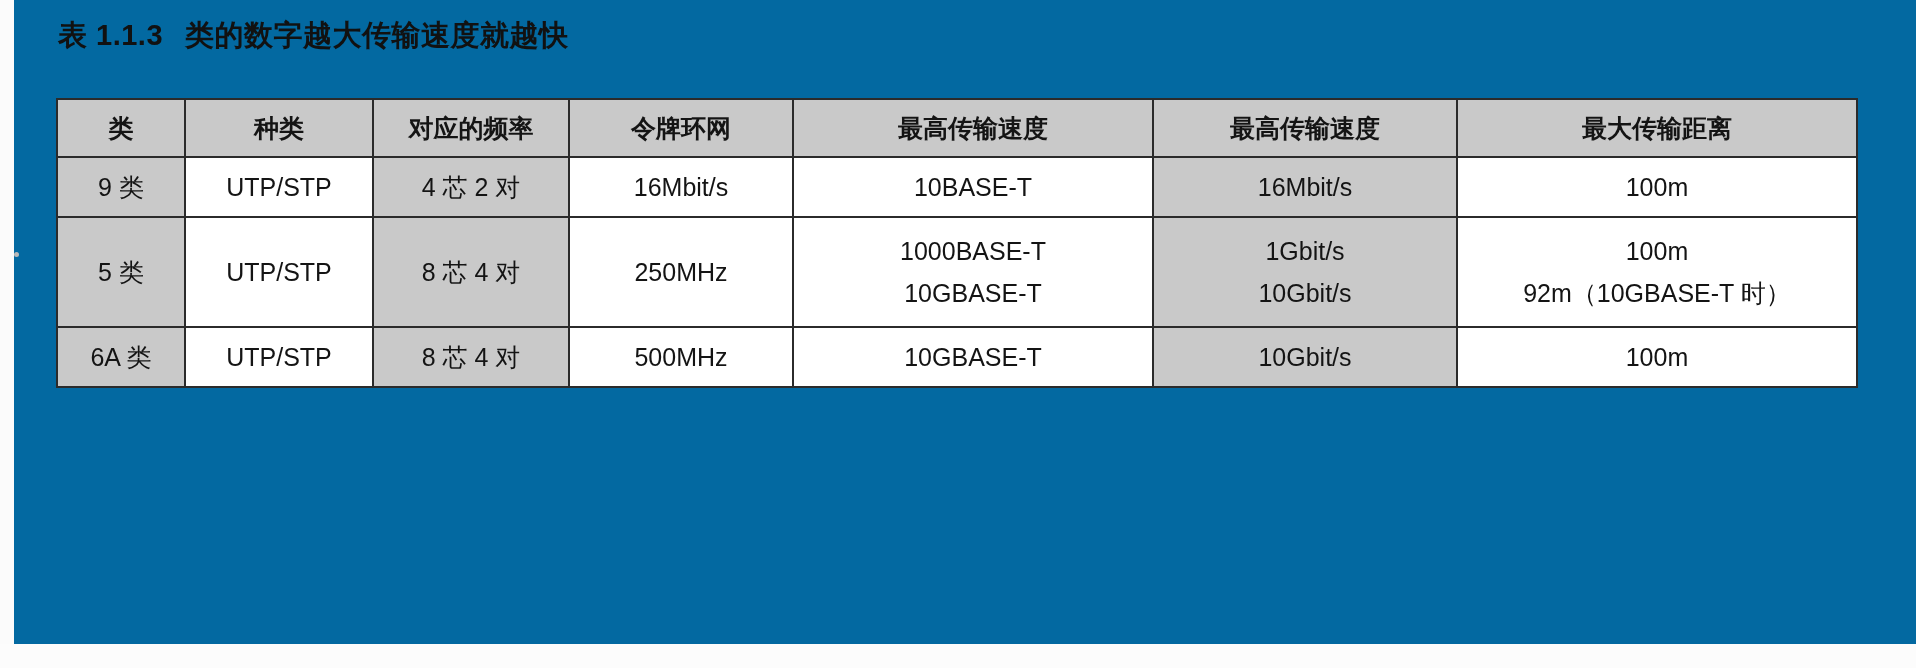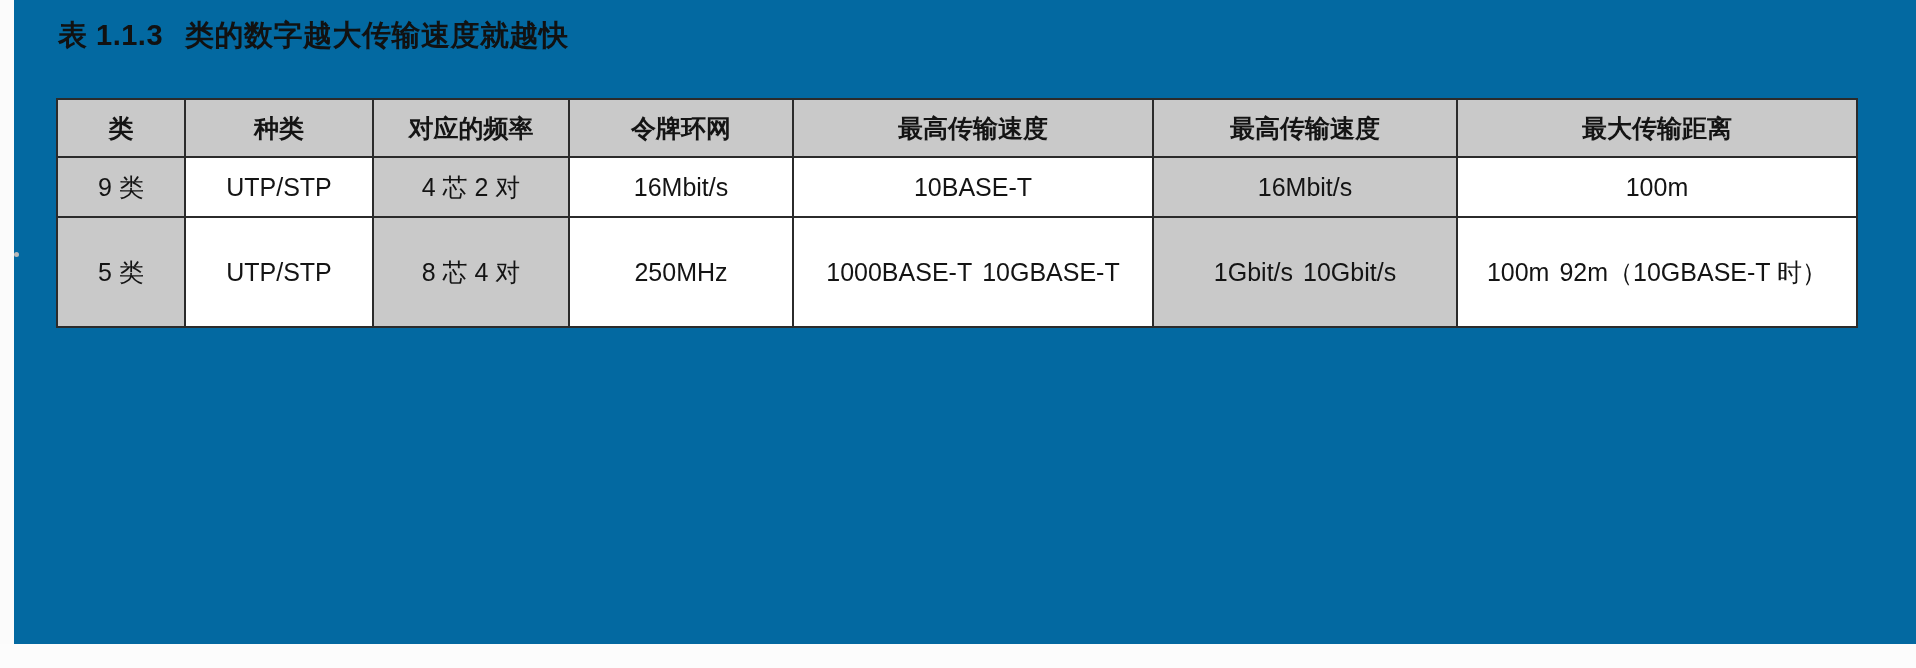--- a/index.html
+++ b/index.html
@@ -111,21 +111,21 @@
   tbody td.shaded {
     background: #c9c9c9;
   }
 
   td.tall {
     height: 108px;
   }
 
   .cell-stack {
     display: flex;
-    flex-direction: row;
+    flex-direction: column;
     justify-content: center;
     align-items: center;
     gap: 10px;
     height: 100%;
   }
   .cell-stack > span { display: block; }
 
   .nowrap { white-space: nowrap; }
 </style>
 </head>
@@ -196,19 +196,28 @@
             </div>
           </td>
           <td class="tall">
             <div class="cell-stack">
               <span class="nowrap">100m</span>
               <span class="nowrap">92m（10GBASE-T 时）</span>
             </div>
           </td>
         </tr>
 
+        <tr>
+          <td class="shaded">6A 类</td>
+          <td>UTP/STP</td>
+          <td class="shaded">8 芯 4 对</td>
+          <td>500MHz</td>
+          <td>10GBASE-T</td>
+          <td class="shaded">10Gbit/s</td>
+          <td>100m</td>
+        </tr>
 
 
       </tbody>
     </table>
   </div>
 
 </div>
 
 </body></html>

